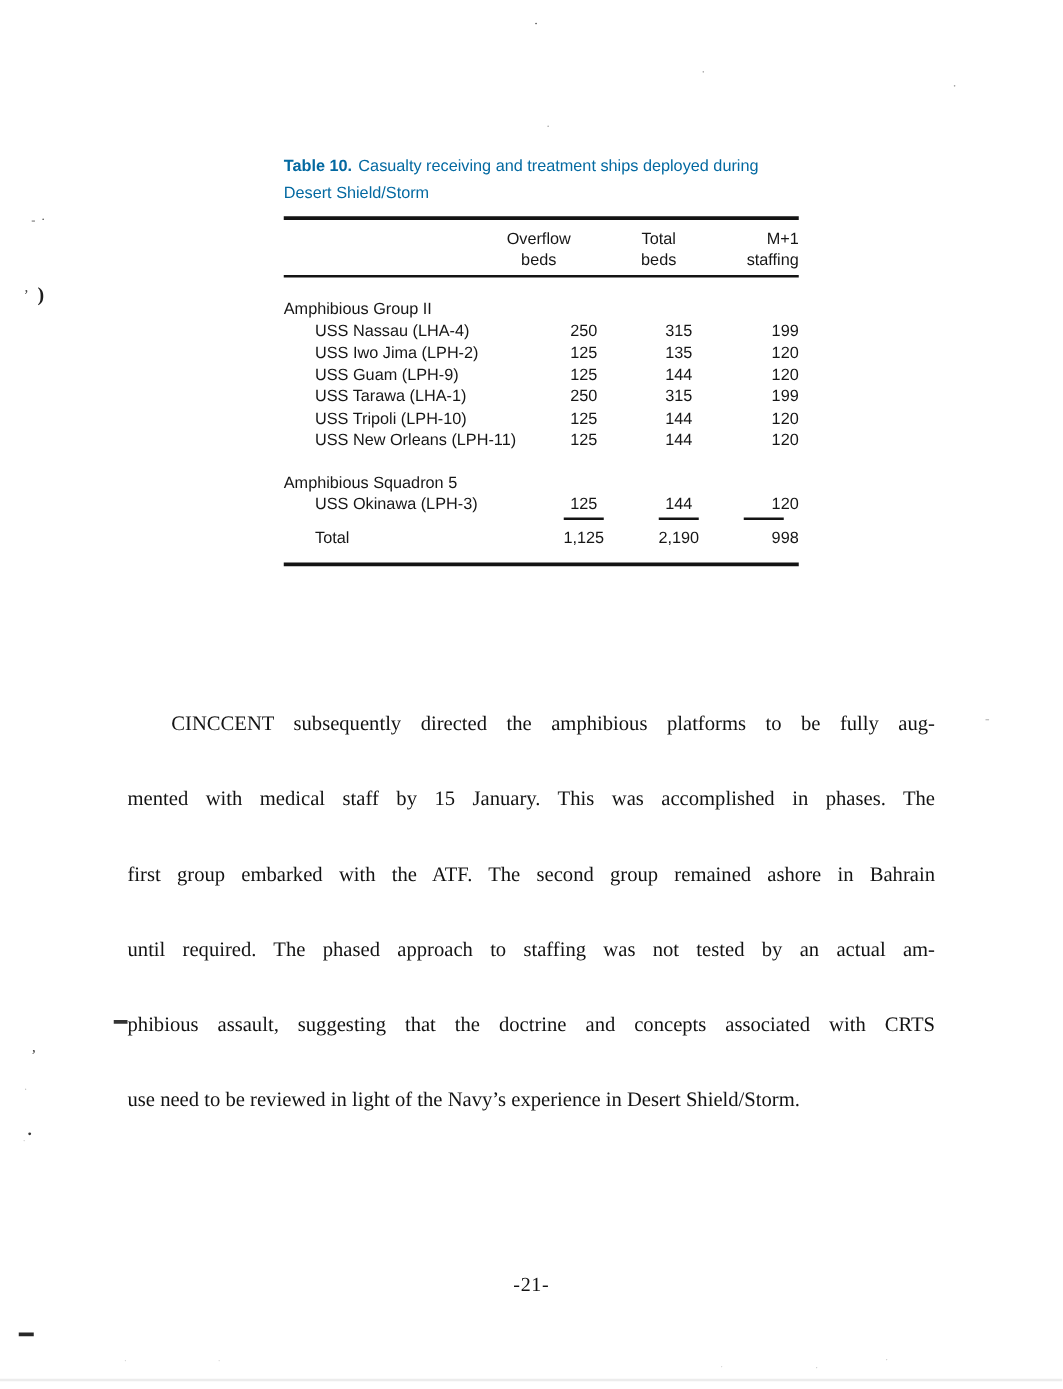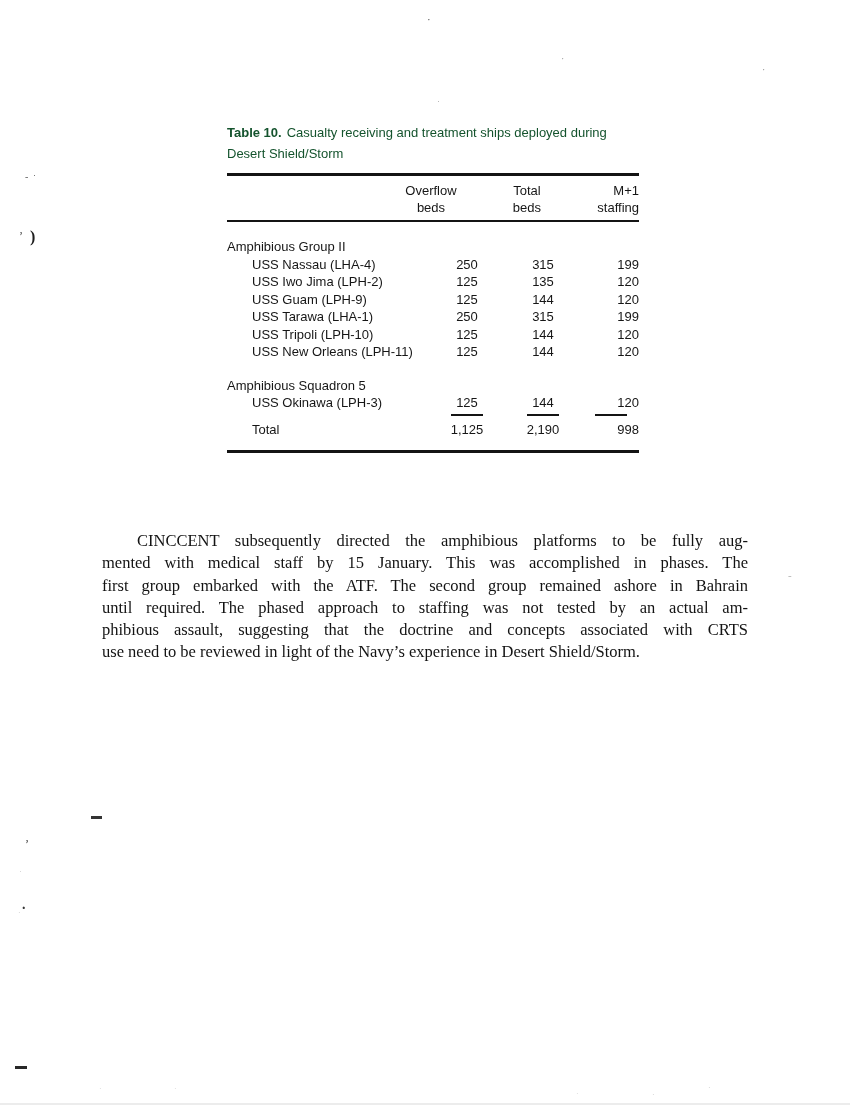--- a/index.html
+++ b/index.html
@@ -4,21 +4,21 @@
 <style>
   html,body { margin:0; padding:0; }
   #page {
     position:relative; width:850px; height:1111px;
     background:#ffffff; overflow:hidden;
     font-family:"Liberation Sans", sans-serif; color:#161616;
   }
 
   
   .table-block { position:absolute; left:227px; top:122px; width:412px; }
-  .caption { font-size:13px; line-height:21px; color:#14532d; }
+  .caption { font-size:13px; line-height:21px; color:#0369a1; }
   .cap-label { font-weight:bold; margin-right:5px; }
   .rule { background:#141414; }
   .rule-top { height:3px; margin-top:9px; }
   .rule-mid { height:2px; margin-top:4px; }
   .rule-bottom { height:3px; margin-top:12px; }
 
   .header-row { display:flex; padding-top:6px;gap:44px; }
   .hcell { font-size:13px; line-height:17px; text-align:center; }
 
   .c-name { width:204px; box-sizing:border-box; }
@@ -35,21 +35,21 @@
   .sumrow .c-of, .sumrow .c-tb, .sumrow .c-st { display:flex; }
   .sumbar { height:2px; width:32px; background:#141414; margin:0 auto; }
   .total-row { margin-top:5px; }
   .total-row .c-name { padding-left:25px; }
 
   
   .para {
     position:absolute; left:102px; top:530px; width:646px;
     font-family:"Liberation Serif", serif; font-size:16.5px; color:#131313;
   }
-  .pline { line-height:22.3px; text-align:justify; text-align-last:justify; }
+  .pline { line-height:22.3px; text-align:justify; text-align-last:justify;margin-top:38px; }
   .pline.first { text-indent:35px; }
   .pline.last { text-align-last:auto; }
 
   
   .pageno {
     position:absolute; top:1020px; left:0; width:850px; text-align:center;
     font-family:"Liberation Serif", serif; font-size:16px; letter-spacing:0.5px;
     color:#131313;
   }
 
@@ -164,20 +164,21 @@
 
   <div class="para">
     <div class="pline first">CINCCENT subsequently directed the amphibious platforms to be fully aug-</div>
     <div class="pline">mented with medical staff by 15 January. This was accomplished in phases. The</div>
     <div class="pline">first group embarked with the ATF. The second group remained ashore in Bahrain</div>
     <div class="pline">until required. The phased approach to staffing was not tested by an actual am-</div>
     <div class="pline">phibious assault, suggesting that the doctrine and concepts associated with CRTS</div>
     <div class="pline last">use need to be reviewed in light of the Navy’s experience in Desert Shield/Storm.</div>
   </div>
 
+  <div class="pageno">-21-</div>
 
   <div id="artifacts">
       <span class="artifact" style="font-size: 11px; line-height: 1; left: 427px; top: 14px; opacity: 0.8;">·</span>
       <span class="artifact" style="font-size: 10px; line-height: 1; left: 561px; top: 54px; opacity: 0.45;">·</span>
       <span class="artifact" style="font-size: 10px; line-height: 1; left: 762px; top: 65px; opacity: 0.5;">·</span>
       <span class="artifact" style="font-size: 9px; line-height: 1; left: 437px; top: 97px; opacity: 0.45;">·</span>
       <span class="artifact" style="font-size: 9px; line-height: 1; left: 33px; top: 171px; opacity: 0.9;">·</span>
       <span class="artifact" style="font-size: 10px; line-height: 1; left: 25px; top: 172px; opacity: 0.7;">-</span>
       <span class="artifact" style="font-size: 12px; line-height: 1; left: 19px; top: 230px; opacity: 0.8;">’</span>
       <span class="artifact" style="font-size: 16px; line-height: 1; font-weight: bold; left: 30px; top: 229px; opacity: 0.95;">)</span>

